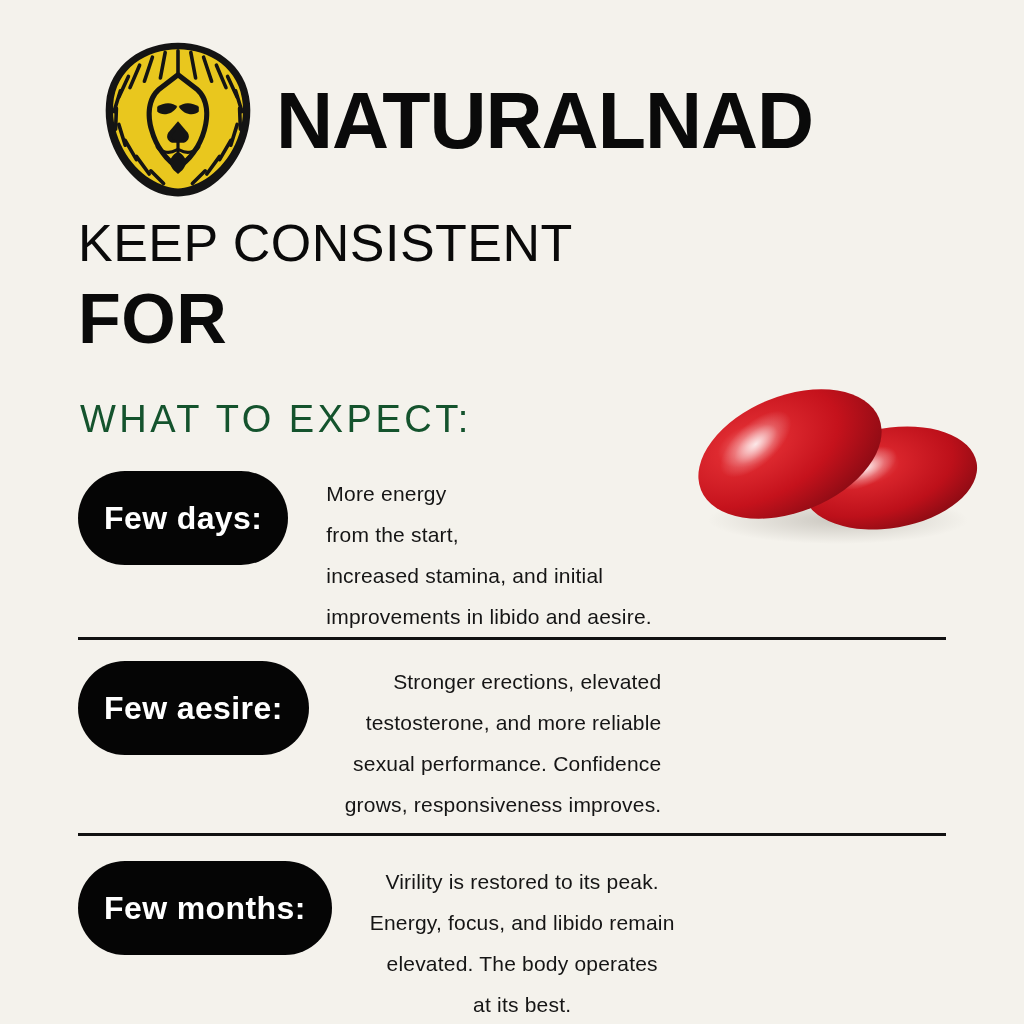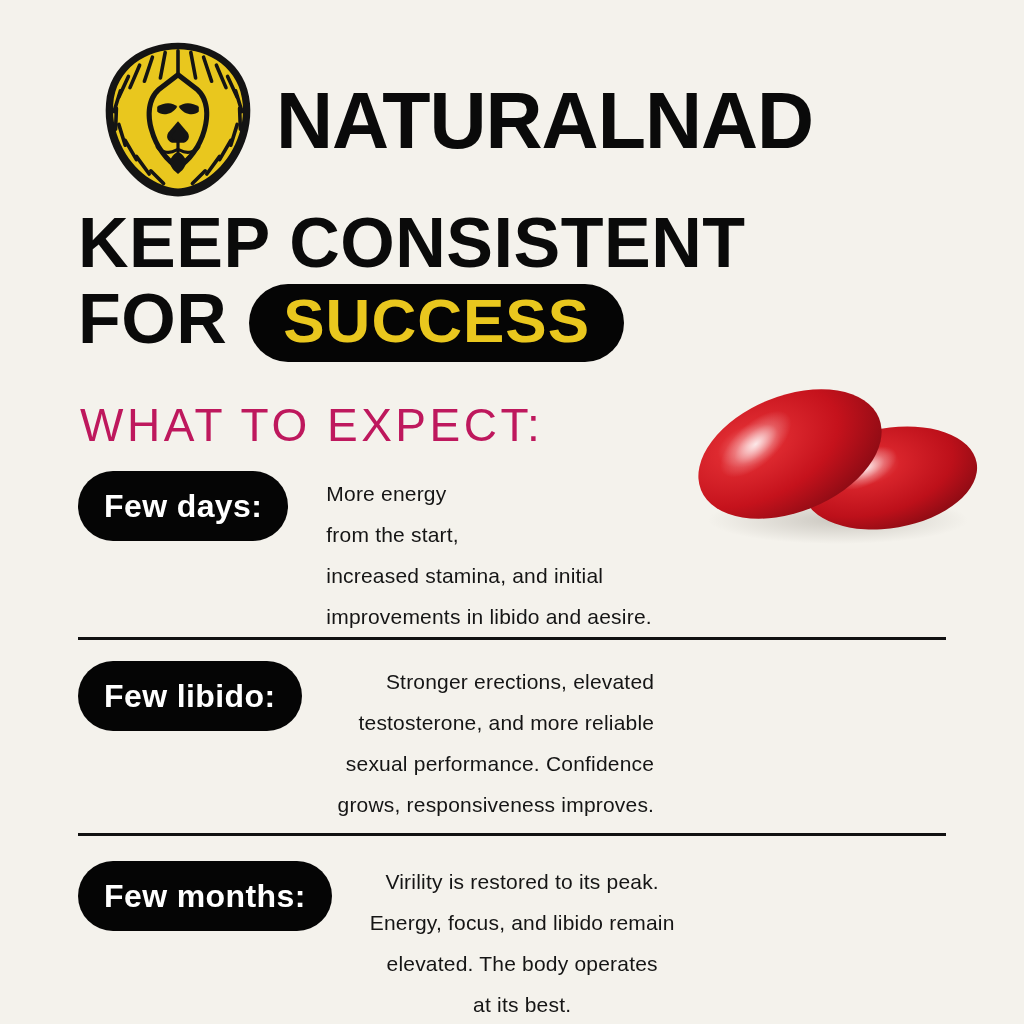--- a/index.html
+++ b/index.html
@@ -50,30 +50,30 @@
 
   
   .headline {
     position: absolute;
     left: 78px;
     top: 206px;
     width: 880px;
   }
   .headline-line1 {
     font-family: "Liberation Sans", sans-serif;
-    font-weight: 700;
-    font-size: 70px;
+    font-weight: 400;
+    font-size: 52px;
     line-height: 74px;
     letter-spacing: 0.5px;
     color: #0a0a0a;
     white-space: nowrap;
   }
   .headline-line2 {
     display: flex;
-    align-items: flex-start;
+    align-items: center;
     gap: 22px;
     margin-top: 4px;
   }
   .headline-for {
     font-family: "Liberation Sans", sans-serif;
     font-weight: 700;
     font-size: 70px;
     line-height: 70px;
     letter-spacing: 0.5px;
     color: #0a0a0a;
@@ -96,23 +96,23 @@
     white-space: nowrap;
   }
 
   
   .what-to-expect {
     position: absolute;
     left: 80px;
     top: 398px;
     font-family: "Liberation Sans", sans-serif;
     font-weight: 400;
-    font-size: 46px;
+    font-size: 38px;
     letter-spacing: 3.5px;
-    color: #be185d;
+    color: #14532d;
     white-space: nowrap;
   }
 
   
   .pills-art {
     position: absolute;
     left: 678px;
     top: 368px;
     width: 312px;
     height: 182px;
@@ -129,21 +129,21 @@
     display: flex;
     align-items: flex-start;
   }
   .label-pill {
     background: #050505;
     border-radius: 999px;
     height: 70px;
     display: inline-flex;
     align-items: center;
     justify-content: center;
-    padding: 0 26px;
+    padding: 12px 26px;
     flex: 0 0 auto;
     margin-top: 4px;
   }
   .label-pill-text {
     font-family: "Liberation Sans", sans-serif;
     font-weight: 700;
     font-size: 32px;
     letter-spacing: 0.4px;
     color: #ffffff;
     white-space: nowrap;
@@ -235,23 +235,20 @@
         <path d="M100 142 C110 148 116 158 100 170 C84 158 90 148 100 142 Z" fill="#141414"></path>
       </svg>
     </span>
     <div class="brand-name">NATURALNAD</div>
   </div>
 
   <div class="headline">
     <div class="headline-line1">KEEP CONSISTENT</div>
     <div class="headline-line2">
       <span class="headline-for">FOR</span>
-      <span class="success-pill">
-        <span class="success-pill-text">SUCCESS</span>
-      </span>
     </div>
   </div>
 
   <div class="what-to-expect">WHAT TO EXPECT:</div>
 
   <span class="pills-art">
     <svg viewBox="0 0 312 182" width="312" height="182" xmlns="http://www.w3.org/2000/svg" aria-hidden="true">
       <defs>
         <radialGradient id="pillGradA" cx="32%" cy="30%" r="78%">
           <stop offset="0%" stop-color="#f2787a"></stop>
@@ -299,21 +296,21 @@
 increased stamina, and initial
 improvements in libido and aesire.</div>
     </div>
   </div>
 
   <div class="divider" id="divider-1"></div>
 
   <div class="section" id="section-weeks">
     <div class="section-row">
       <span class="label-pill">
-        <span class="label-pill-text">Few libido:</span>
+        <span class="label-pill-text">Few aesire:</span>
       </span>
       <div class="body-text">Stronger erections, elevated
 testosterone, and more reliable
 sexual performance. Confidence
 grows, responsiveness improves.</div>
     </div>
   </div>
 
   <div class="divider" id="divider-2"></div>
 

